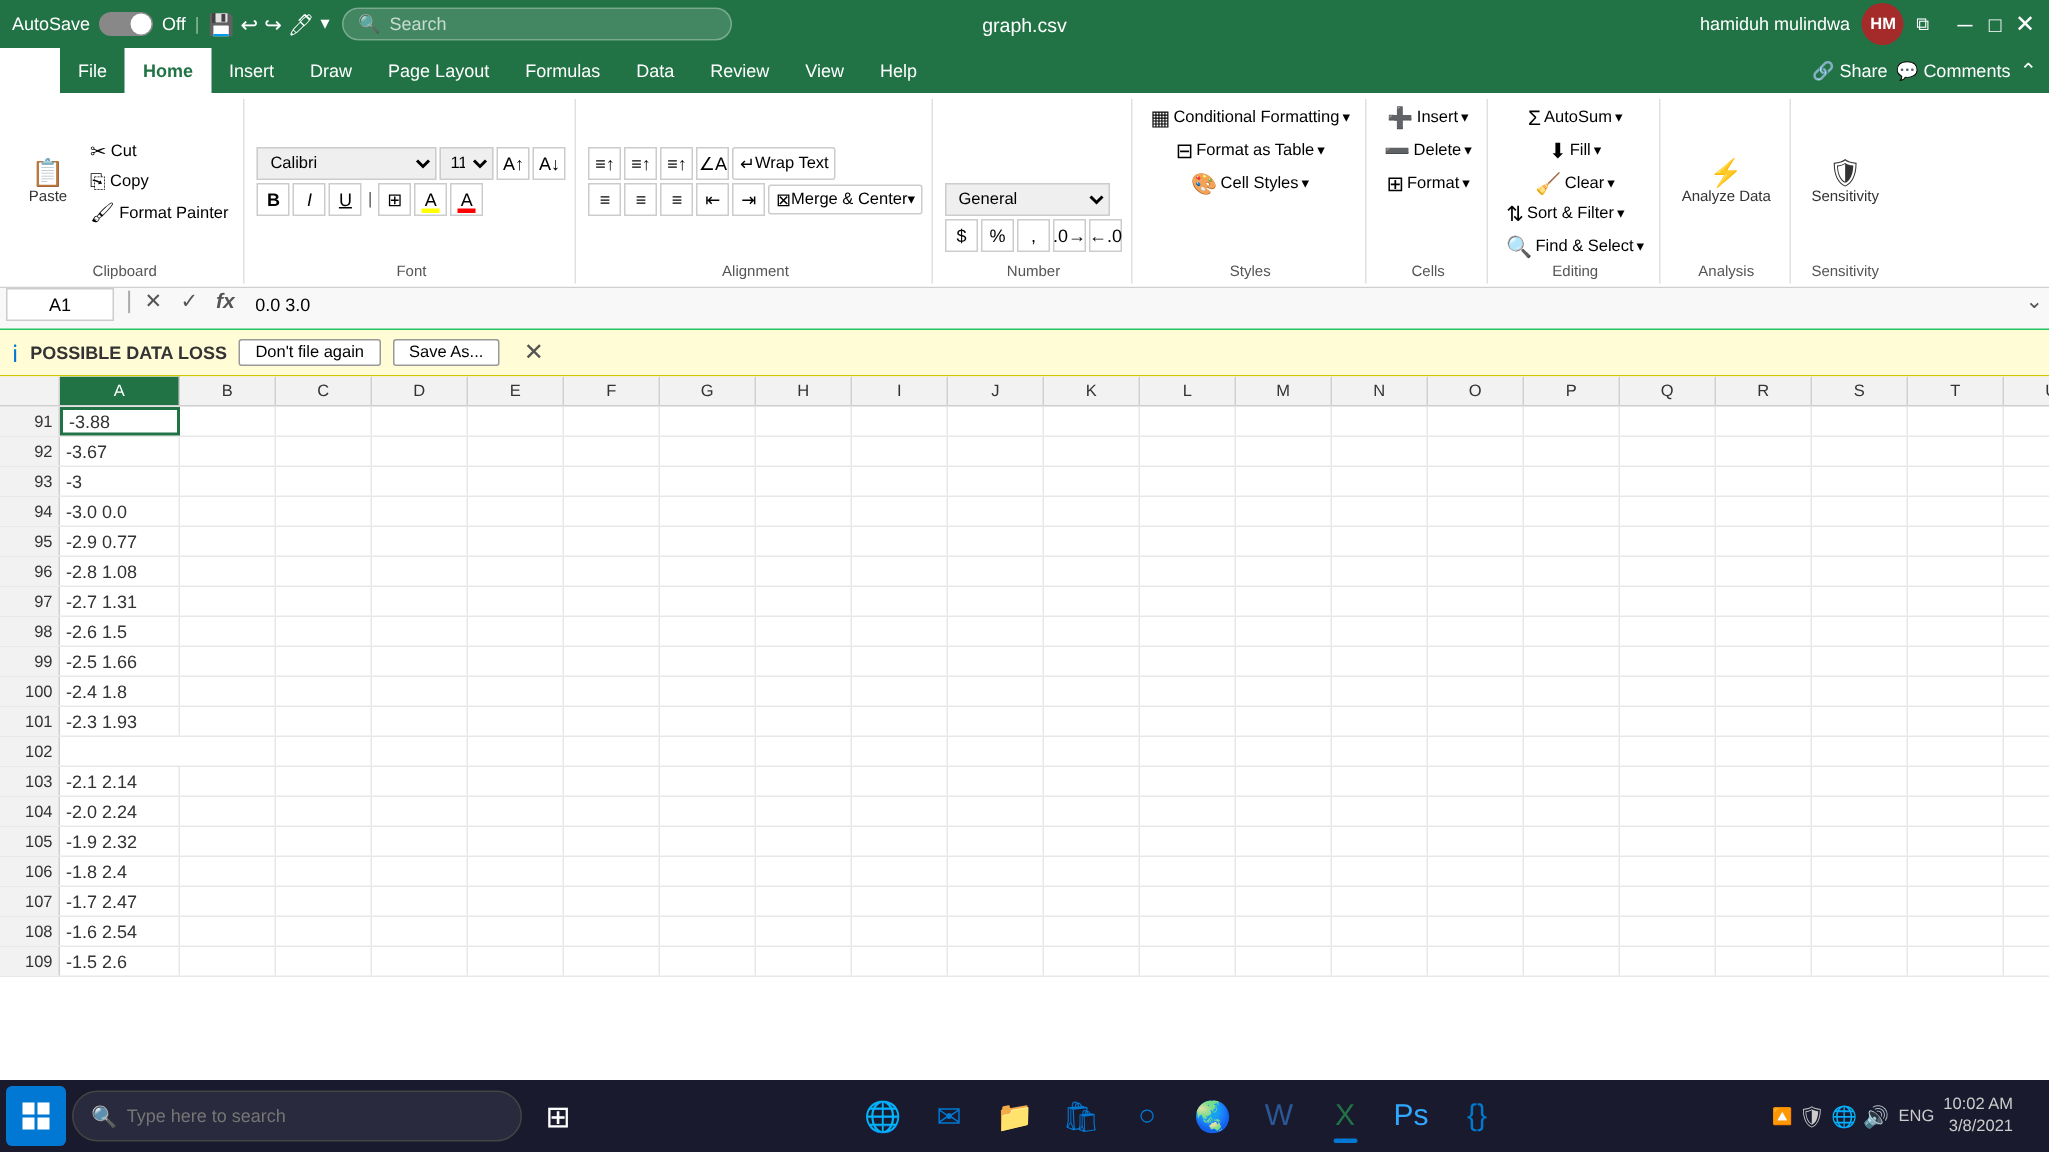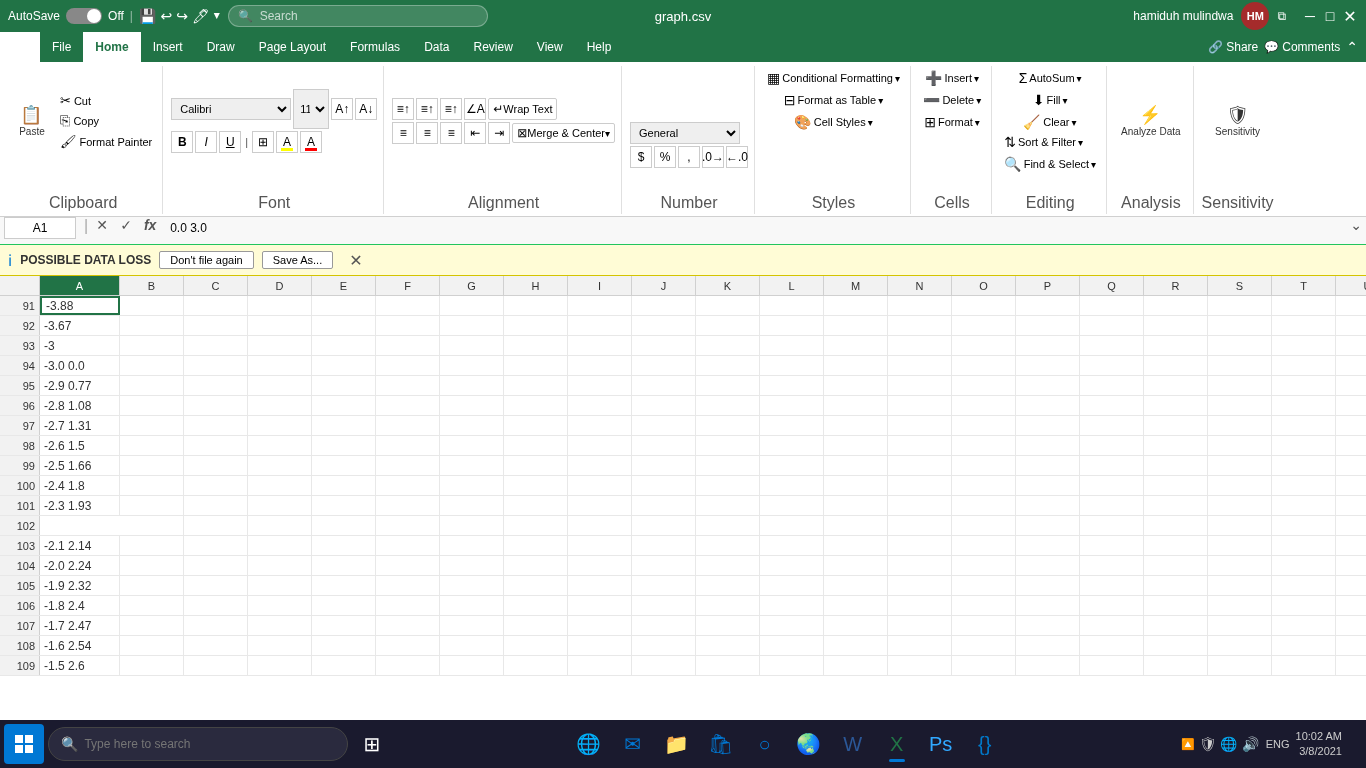--- a/index.html
+++ b/index.html
@@ -79,23 +79,23 @@
       min-width: 50px;
     }
     .ribbon-group:last-child { border-right: none; }
     .ribbon-group-content {
       display: flex;
       align-items: center;
       flex: 1;
       gap: 2px;
     }
     .ribbon-group-label {
-      font-size: 16px;
+      font-size: 10px;
       color: #555;
-      margin-top: 20px;
+      margin-top: 2px;
       text-align: center;
     }
     .rb-btn {
       display: flex;
       flex-direction: column;
       align-items: center;
       justify-content: center;
       padding: 2px 4px;
       cursor: pointer;
       border-radius: 2px;
@@ -110,21 +110,21 @@
     .rb-mini { display: flex; align-items: center; padding: 2px 4px; cursor: pointer; border-radius: 2px; font-size: 11px; white-space: nowrap; }
     .rb-mini .rb-icon-sm { font-size: 13px; margin-right: 3px; }
 
     
     .font-controls { display: flex; flex-direction: column; gap: 2px; }
     .font-row1 { display: flex; gap: 2px; align-items: center; }
     .font-row2 { display: flex; gap: 2px; align-items: center; }
     .font-select {
       font-size: 11px; border: 1px solid #ccc; padding: 1px 4px; height: 22px; width: 120px;
     }
-    .font-size-select { font-size: 11px; border: 1px solid #ccc; padding: 1px 2px; height: 40px; width: 36px; }
+    .font-size-select { font-size: 11px; border: 1px solid #ccc; padding: 1px 2px; height: 22px; width: 36px; }
     .fmt-btn { font-size: 12px; width: 22px; height: 22px; border: 1px solid #ccc; background: white; cursor: pointer; display: flex; align-items: center; justify-content: center; }
 
     
     .number-select { font-size: 11px; border: 1px solid #ccc; padding: 1px 4px; height: 22px; width: 110px; }
 
     
     #formulabar {
       background: #f8f8f8;
       border-bottom: 1px solid #22c55e;
       display: flex;

